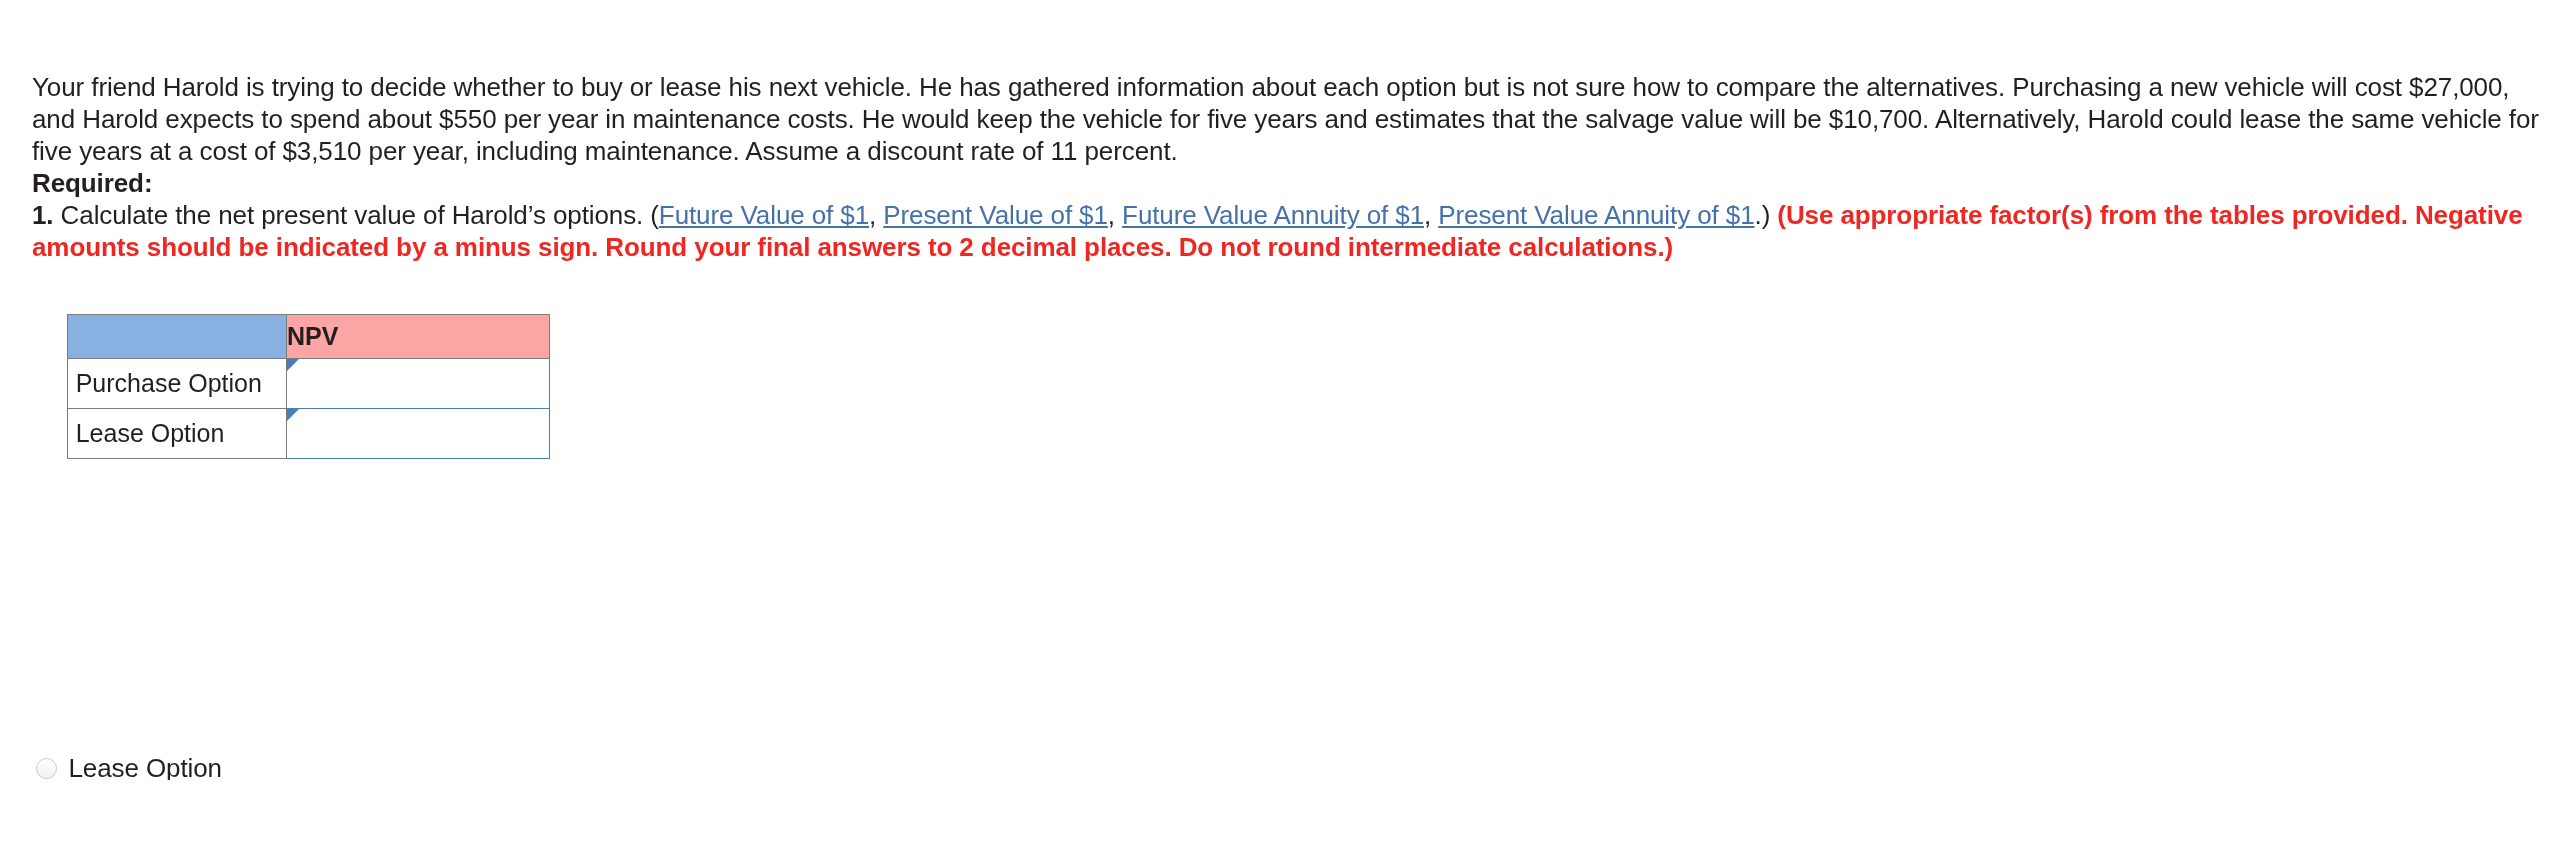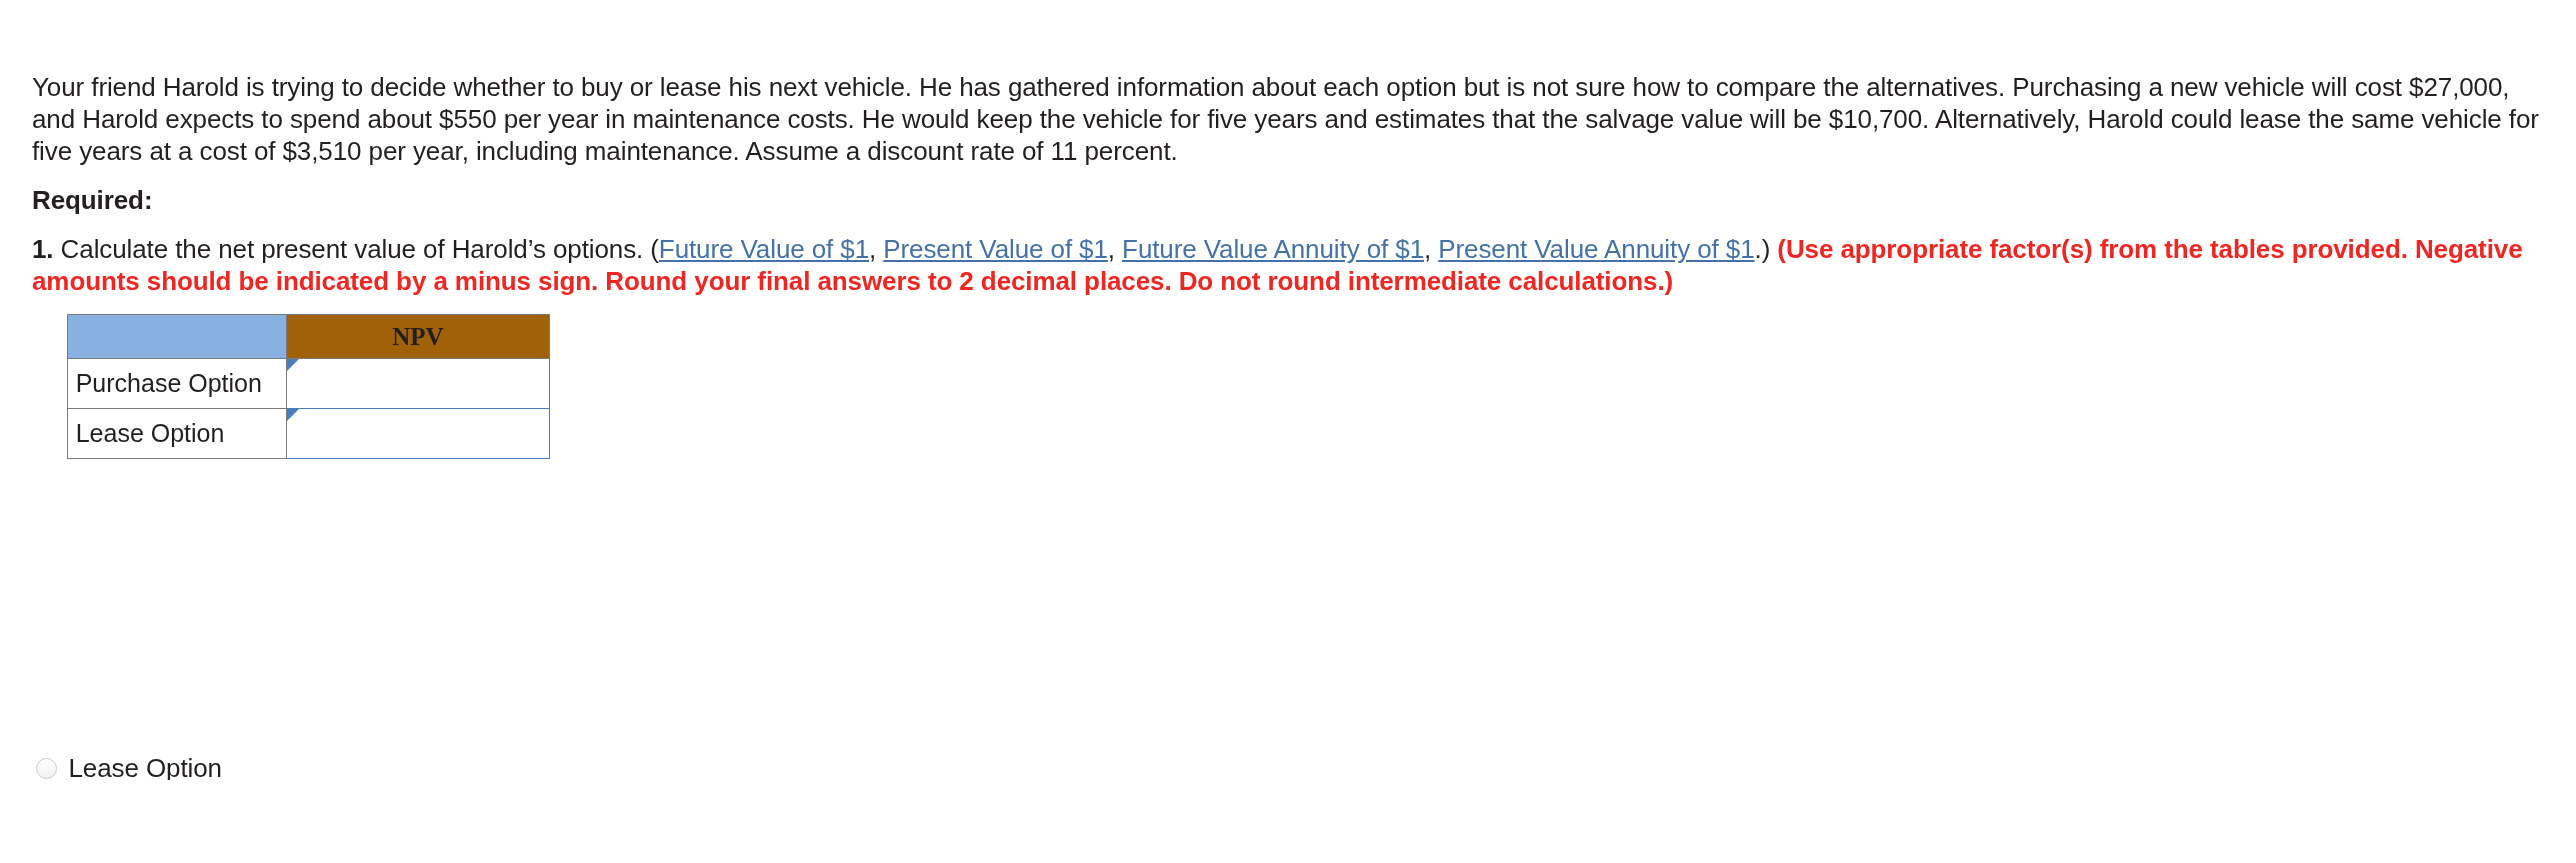--- a/index.html
+++ b/index.html
@@ -33,35 +33,34 @@
     font-size: 26px;
     line-height: 32px;
     color: #231f20;
     letter-spacing: -0.1px;
   }
 
   
   .required-block {
     position: absolute;
     left: 32px;
-    top: 184px;
+    top: 167px;
     width: 2495px;
     font-size: 26px;
     line-height: 32px;
     letter-spacing: -0.1px;
   }
   .req-label {
     font-weight: bold;
     color: #231f20;
     display: block;
   }
   .req-item {
     display: block;
     color: #231f20;
-    margin-top: 17px;
   }
   .req-num {
     font-weight: bold;
   }
   .tablink {
     color: #4472a8;
     text-decoration: underline;
     text-underline-offset: 1.9px;
     cursor: pointer;
   }
@@ -85,26 +84,25 @@
     box-sizing: border-box;
   }
   .npv-table th.hdr-blank {
     width: 219px;
     height: 44px;
     background: #88b0e0;
   }
   .npv-table th.hdr-npv {
     width: 263px;
     height: 44px;
-    background: #a16207;
-    text-align: center;
-    font-weight: bold;
-    font-size: 25px;
-    color: #231f20;
-    font-family: Liberation Serif, serif;
+    background: #fca5a5;
+    text-align: left;
+    font-weight: bold;
+    font-size: 25px;
+    color: #231f20;
   }
   .npv-table td.rowlabel {
     width: 219px;
     height: 50px;
     background: #ffffff;
     padding-left: 7.7px;
     font-size: 25px;
     vertical-align: middle;
     white-space: nowrap;
   }

